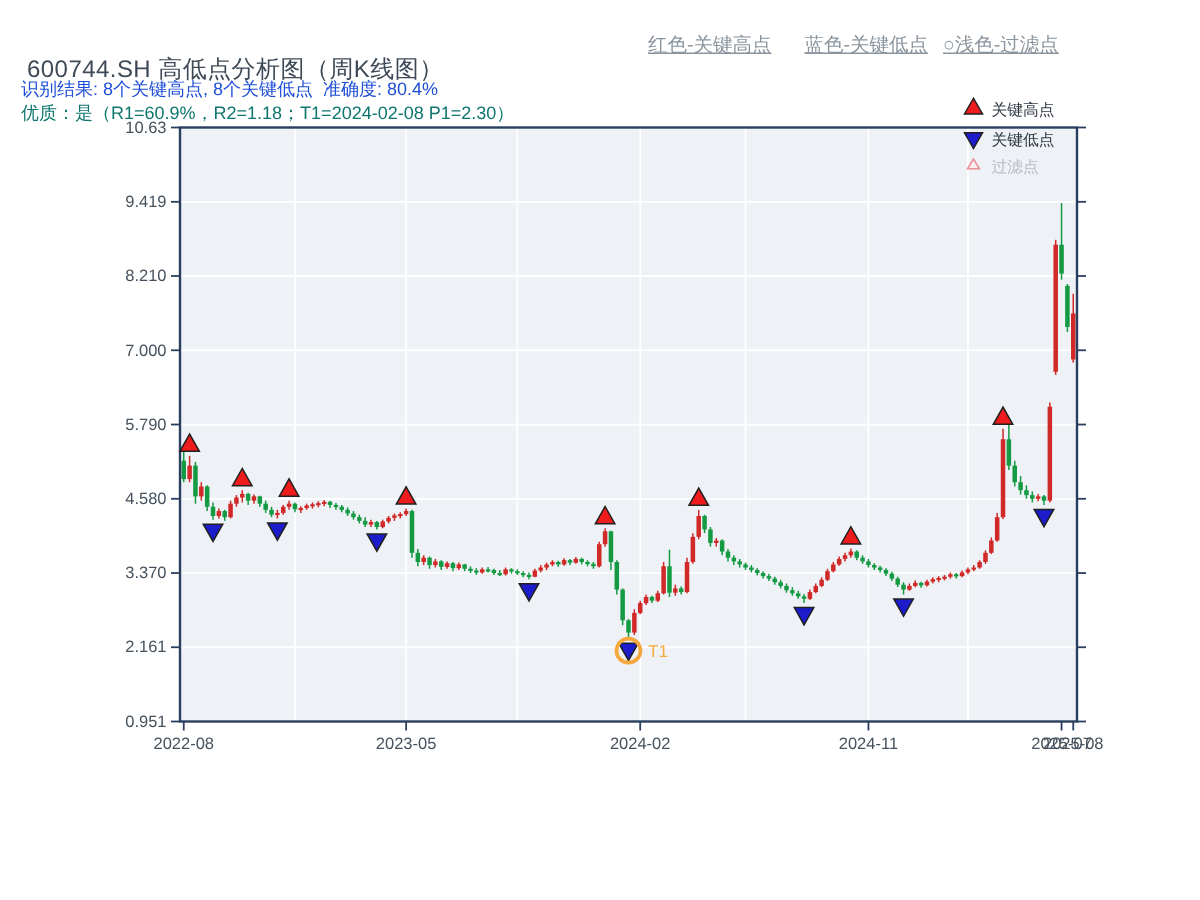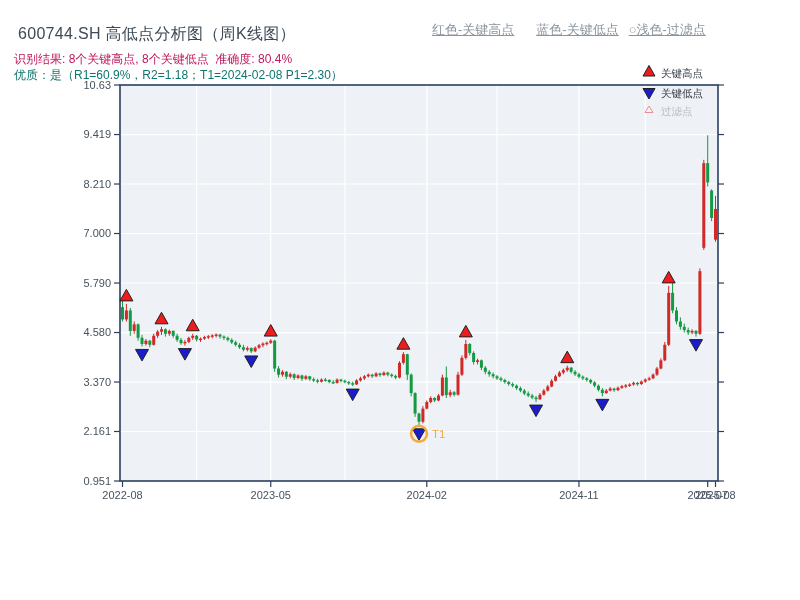--- a/index.html
+++ b/index.html
@@ -1,24 +1,24 @@
 <!DOCTYPE html>
 <html><head>
 <meta charset="utf-8">
 <style>
   html,body{margin:0;padding:0;width:800px;height:600px;overflow:hidden;background:#ffffff;
     font-family:"Liberation Sans",sans-serif;}
   #page{position:relative;width:800px;height:600px;background:#fff;}
   #chart-svg{position:absolute;left:0;top:0;}
   .hdr{position:absolute;white-space:pre;z-index:2;}
-  #title{left:18px;top:24px;font-size:16px;color:#3e4a57;letter-spacing:.3px;}
+  #title{left:18px;top:36px;font-size:16px;color:#3e4a57;letter-spacing:.3px;}
   #note-row{left:432px;top:21px;font-size:13px;color:#8a949e;display:flex;z-index:2;position:absolute;text-decoration:underline;}
   #note-row span{white-space:pre;}
   #note-gap1{width:22px;}#note-gap2{width:10px;}
-  #result-line{left:14px;top:51px;font-size:12px;color:#be185d;}
+  #result-line{left:14px;top:51px;font-size:12px;color:#1d4ed8;}
   #quality-line{left:14px;top:67px;font-size:12px;color:#0f766e;}
   svg text{font-family:"Liberation Sans",sans-serif;}
   .ytick,.xtick{font-size:11px;fill:#46525e;}
   .lgd{font-size:10.5px;fill:#2f3943;}
   .lgd-muted{font-size:10.5px;fill:#b6bdc5;}
 </style>
 </head>
 <body>
 
 <div id="page">

